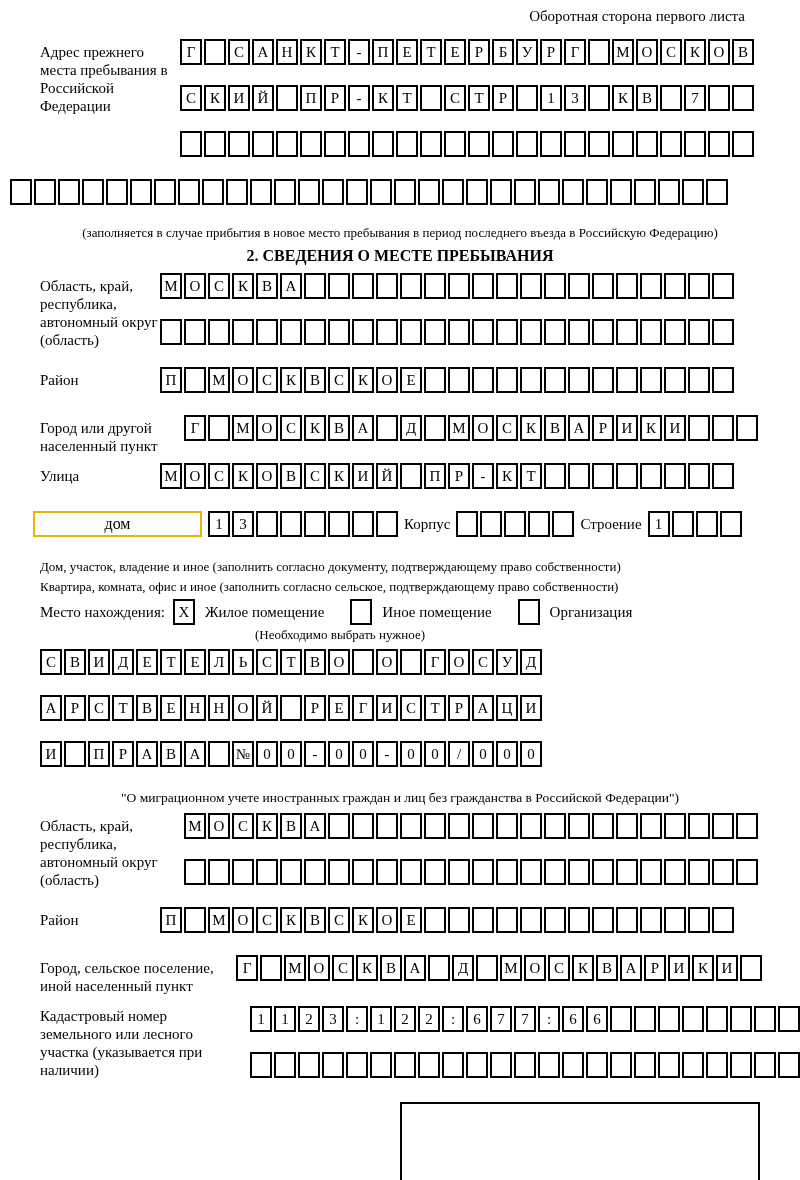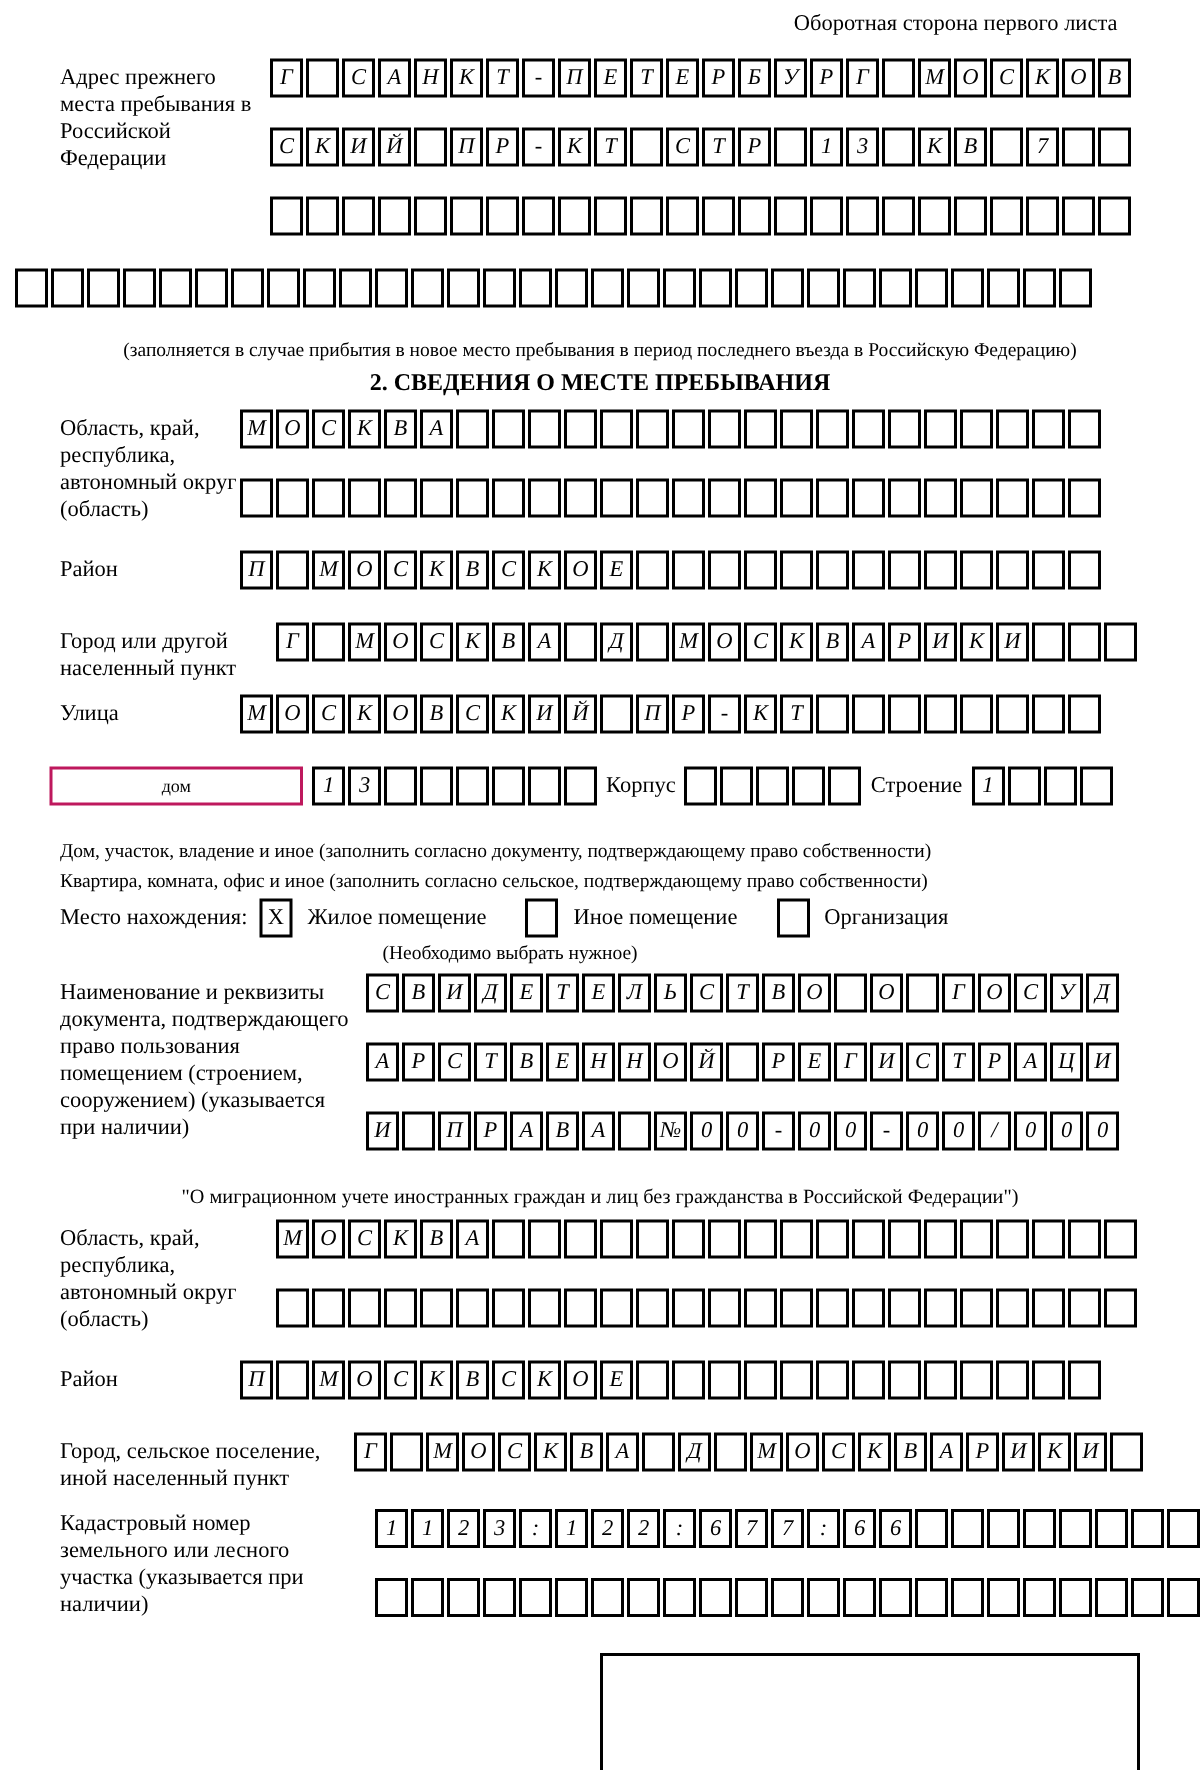--- a/index.html
+++ b/index.html
@@ -5,42 +5,42 @@
   html,body { margin:0; padding:0; }
   body {
     width:800px; height:1180px; overflow:hidden;
     background:#ffffff; color:#000;
     font-family:"Liberation Serif","DejaVu Serif",serif;
   }
   .page { padding:8px 10px 0 10px; }
 
   .hdr-note { text-align:right; font-size:15px; padding-right:45px; margin-bottom:14px; }
 
-  .cellrow { white-space:nowrap; height:42px; margin-bottom:4px;font-style:italic; }
+  .cellrow { white-space:nowrap; height:42px; margin-bottom:4px; }
   .cell {
     display:inline-block; box-sizing:border-box;
     width:22px; height:26px; border:2px solid #000; margin-right:2px;
     text-align:center; font-size:15px; line-height:22px; vertical-align:top;
   }
 
   .field { display:flex; align-items:flex-start; padding-left:30px; margin-bottom:2px; }
   .flabel { font-size:15px; line-height:18px; padding-top:4px; flex-shrink:0; }
   .w140{width:140px}.w120{width:120px}.w144{width:144px}.w204{width:204px}
   .w196{width:196px}.w178{width:178px}
 
   .fullrow { margin-top:2px; }
 
   .note { font-size:13px; }
   .center { text-align:center; }
   .sect-title { text-align:center; font-weight:bold; font-size:16px; margin:6px 0 8px 0; }
 
   .inline-row { display:flex; align-items:flex-start; padding-left:23px; margin-bottom:2px; }
   .boxlabel {
-    box-sizing:border-box; border:2px solid #be185d; height:26px; line-height:22px;
-    text-align:center; font-size:12px; flex-shrink:0; margin-right:6px;
+    box-sizing:border-box; border:2px solid #eab308; height:26px; line-height:22px;
+    text-align:center; font-size:16px; flex-shrink:0; margin-right:6px;
   }
   .bl-dom { width:169px; }
   .bl-kv { width:203px; }
   .inline-label { font-size:15px; line-height:26px; margin:0 6px 0 4px; white-space:nowrap; }
 
   .stay-row { display:flex; align-items:center; padding-left:30px; margin:4px 0 2px 0; }
   .stay-label { font-size:15px; margin-right:8px; white-space:nowrap; }
   .cb {
     display:inline-block; box-sizing:border-box; width:22px; height:26px;
     border:2px solid #000; text-align:center; font-size:15px; line-height:22px;
@@ -121,21 +121,20 @@
     <span class="cb">X</span>
     <span class="opt-label">Жилое помещение</span>
     <span class="cb"></span>
     <span class="opt-label">Иное помещение</span>
     <span class="cb"></span>
     <span class="opt-label">Организация</span>
   </div>
   <div class="choose-note">(Необходимо выбрать нужное)</div>
 
   <div class="field">
-    <div class="flabel w204">Наименование и реквизиты документа, подтверждающего право пользования помещением (строением, сооружением) (указывается при наличии)</div>
     <div>
       <div class="cellrow"><span class="cell">С</span><span class="cell">В</span><span class="cell">И</span><span class="cell">Д</span><span class="cell">Е</span><span class="cell">Т</span><span class="cell">Е</span><span class="cell">Л</span><span class="cell">Ь</span><span class="cell">С</span><span class="cell">Т</span><span class="cell">В</span><span class="cell">О</span><span class="cell"></span><span class="cell">О</span><span class="cell"></span><span class="cell">Г</span><span class="cell">О</span><span class="cell">С</span><span class="cell">У</span><span class="cell">Д</span></div>
       <div class="cellrow"><span class="cell">А</span><span class="cell">Р</span><span class="cell">С</span><span class="cell">Т</span><span class="cell">В</span><span class="cell">Е</span><span class="cell">Н</span><span class="cell">Н</span><span class="cell">О</span><span class="cell">Й</span><span class="cell"></span><span class="cell">Р</span><span class="cell">Е</span><span class="cell">Г</span><span class="cell">И</span><span class="cell">С</span><span class="cell">Т</span><span class="cell">Р</span><span class="cell">А</span><span class="cell">Ц</span><span class="cell">И</span></div>
       <div class="cellrow"><span class="cell">И</span><span class="cell"></span><span class="cell">П</span><span class="cell">Р</span><span class="cell">А</span><span class="cell">В</span><span class="cell">А</span><span class="cell"></span><span class="cell">№</span><span class="cell">0</span><span class="cell">0</span><span class="cell">-</span><span class="cell">0</span><span class="cell">0</span><span class="cell">-</span><span class="cell">0</span><span class="cell">0</span><span class="cell">/</span><span class="cell">0</span><span class="cell">0</span><span class="cell">0</span></div>
     </div>
   </div>
 
   <div class="fact-note center" style="margin-bottom:6px;">"О миграционном учете иностранных граждан и лиц без гражданства в Российской Федерации")</div>
 
   <div class="field">

